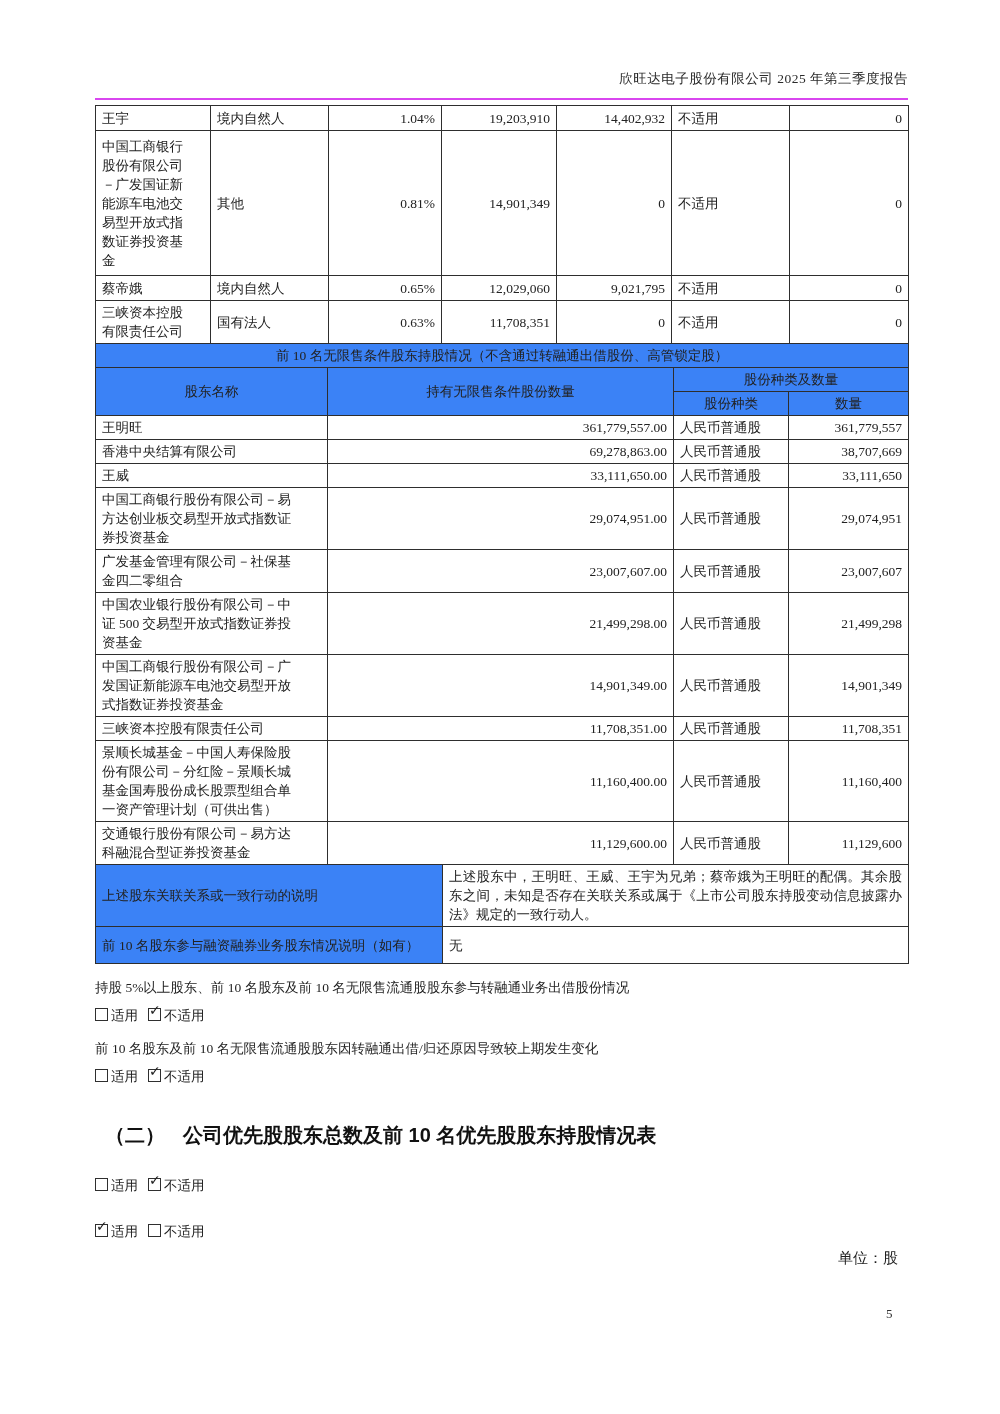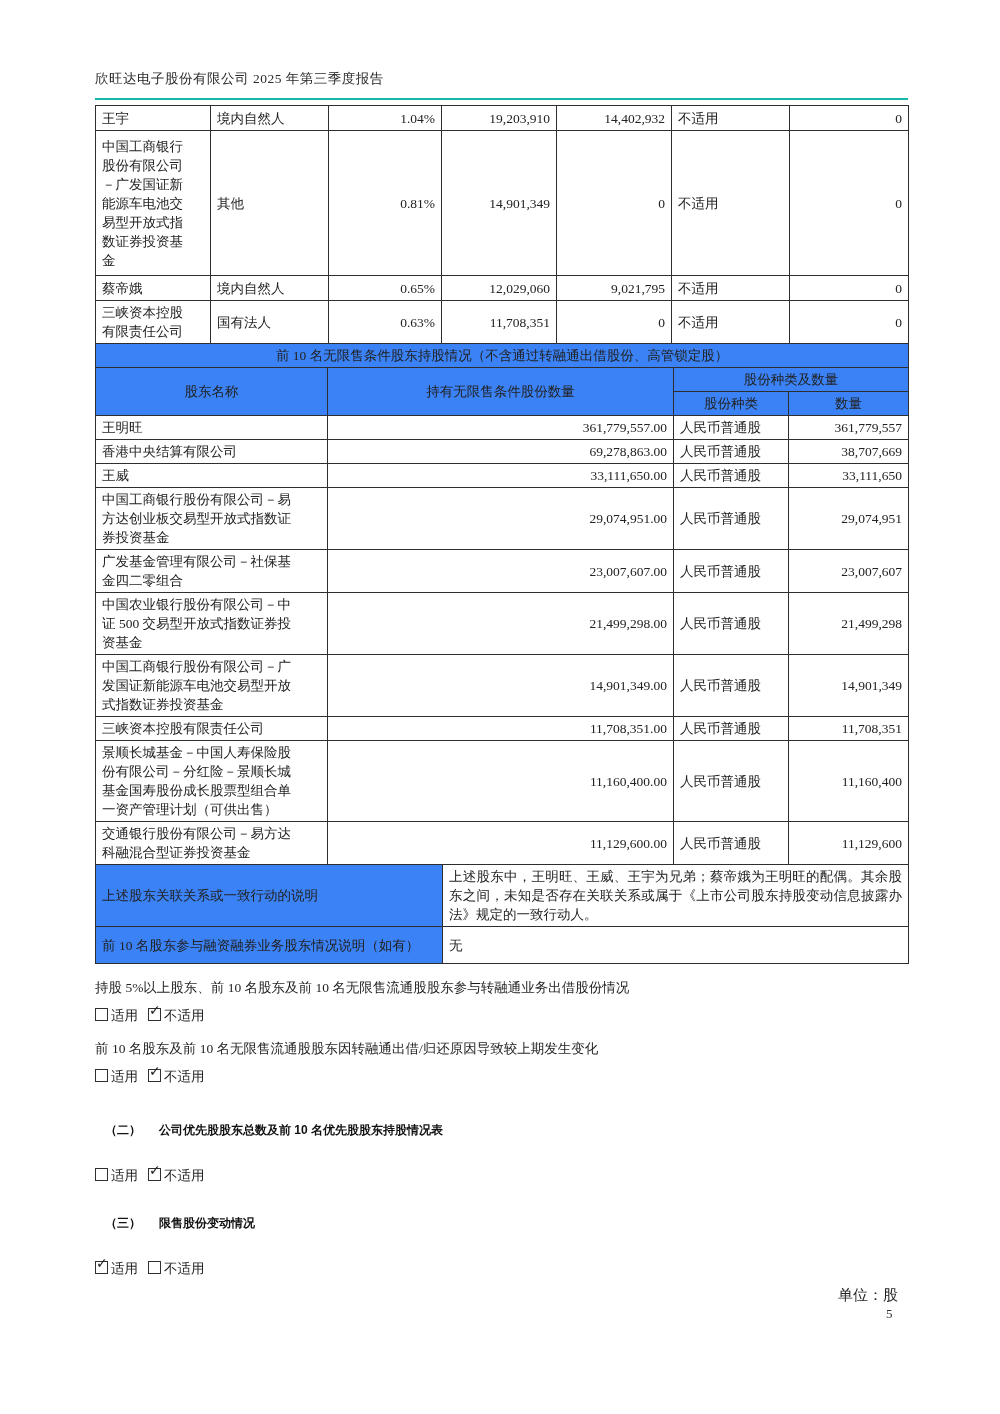--- a/index.html
+++ b/index.html
@@ -3,22 +3,22 @@
 <meta charset="utf-8">
 <style>
   html,body{margin:0;padding:0;background:#ffffff;}
   .page{
     position:relative;width:1000px;height:1414px;background:#ffffff;
     font-family:"Liberation Serif","DejaVu Serif",serif;color:#1f1f1f;
     overflow:hidden;
   }
   .content{position:absolute;top:70px;left:95px;width:813px;}
   .doc-header{
-    text-align:left;font-size:13.5px;line-height:18px;letter-spacing:.5px;
-    padding-bottom:10px;border-bottom:2px solid #14b8a6;color:#2a2a2a;
+    text-align:right;font-size:13.5px;line-height:18px;letter-spacing:.5px;
+    padding-bottom:10px;border-bottom:2px solid #d946ef;color:#2a2a2a;
   }
   table{border-collapse:collapse;table-layout:fixed;width:813px;font-size:13.5px;color:#222;}
   td{border:1px solid #2e2e2e;padding:2px 6px;line-height:19px;vertical-align:middle;overflow:hidden;}
   .t1{margin-top:5px;}
   .t2,.t3{margin-top:-1px;}
   .al{text-align:left;}
   .ar{text-align:right;}
   .ac{text-align:center;}
   .gray{background:#3b82f6;}
   .namepad{padding:2px 25px 2px 6px;}
@@ -36,21 +36,21 @@
     margin-right:3px;vertical-align:-1px;position:relative;background:#fff;
   }
   .cb .tick{display:none;}
   .cb.on .tick{
     display:block;position:absolute;top:-6px;left:0;font-size:14px;line-height:14px;
     font-family:"DejaVu Sans",sans-serif;color:#222;
   }
   .cbgap{display:inline-block;width:10px;}
   .sec-heading{
     font-family:"Liberation Sans","DejaVu Sans",sans-serif;
-    font-weight:bold;font-size:12px;color:#111;margin:36px 0 0 10px;
+    font-weight:bold;font-size:20px;color:#111;margin:36px 0 0 10px;
   }
   .sec-heading .sec-num{margin-right:18px;}
   .sec2{margin-top:30px;}
   .check-after-sec{margin-top:28px;}
   .unit-line{font-size:15px;text-align:right;margin-top:8px;padding-right:10px;}
   .page-num{position:absolute;left:886px;top:1306px;font-size:13px;color:#333;}
 </style>
 </head>
 <body>
 
@@ -220,23 +220,20 @@
       <span class="cb"></span><span>适用</span><span class="cbgap"></span><span class="cb on"><span class="tick">✓</span></span><span>不适用</span>
     </div>
 
     <div class="sec-heading">
       <span class="sec-num">（二）</span><span>公司优先股股东总数及前 10 名优先股股东持股情况表</span>
     </div>
     <div class="checkline check-after-sec">
       <span class="cb"></span><span>适用</span><span class="cbgap"></span><span class="cb on"><span class="tick">✓</span></span><span>不适用</span>
     </div>
 
-    <div class="sec-heading sec2">
-      <span class="sec-num">（三）</span><span>限售股份变动情况</span>
-    </div>
     <div class="checkline check-after-sec">
       <span class="cb on"><span class="tick">✓</span></span><span>适用</span><span class="cbgap"></span><span class="cb"></span><span>不适用</span>
     </div>
 
     <div class="unit-line">单位：股</div>
   </div>
 
   <div class="page-num">5</div>
 </div>
 

